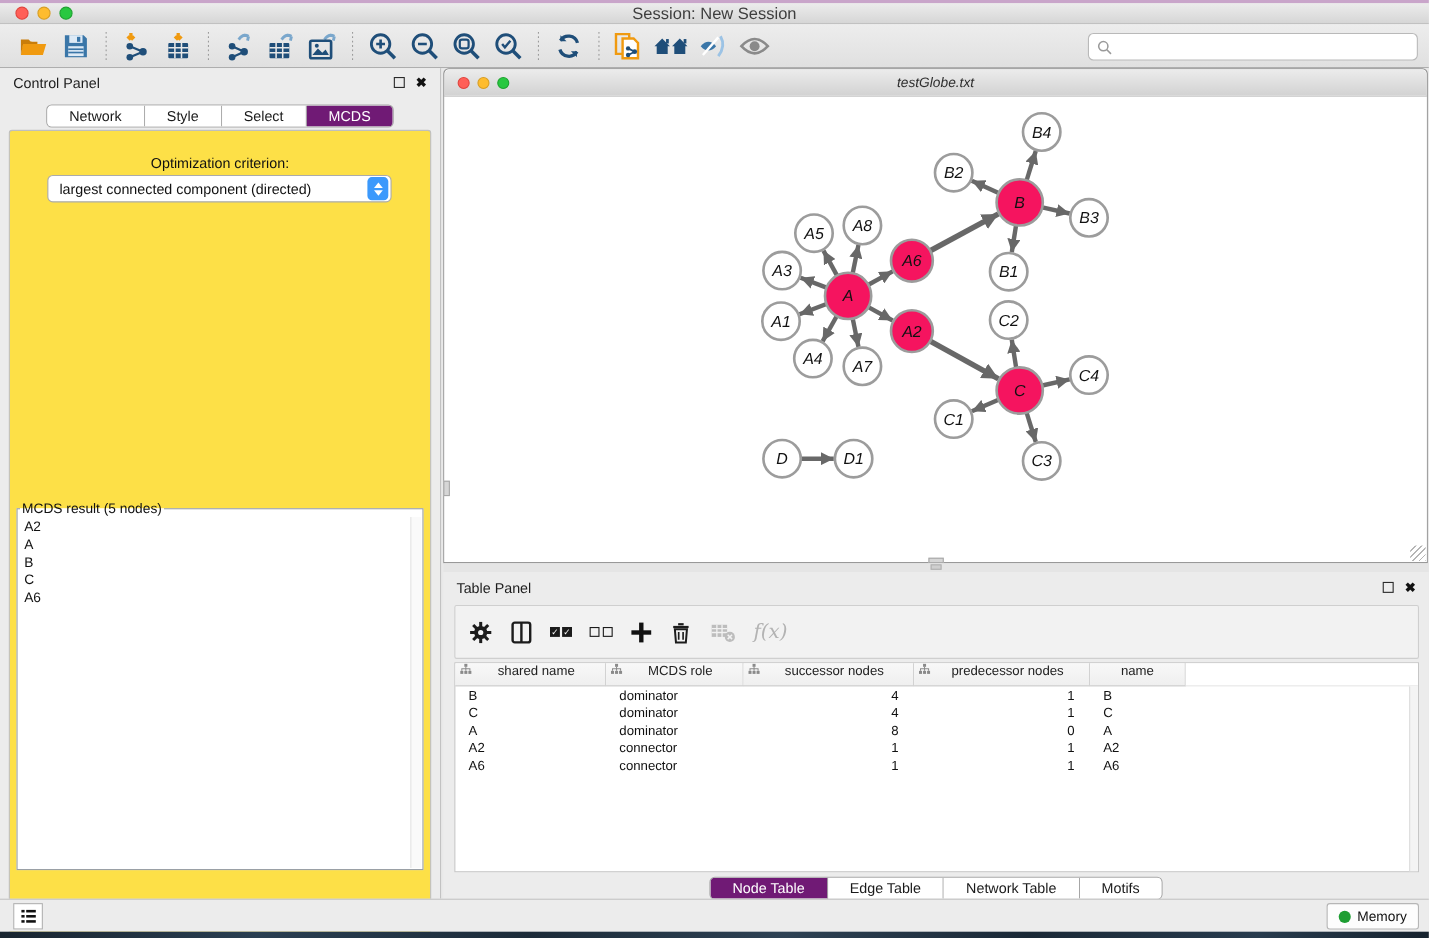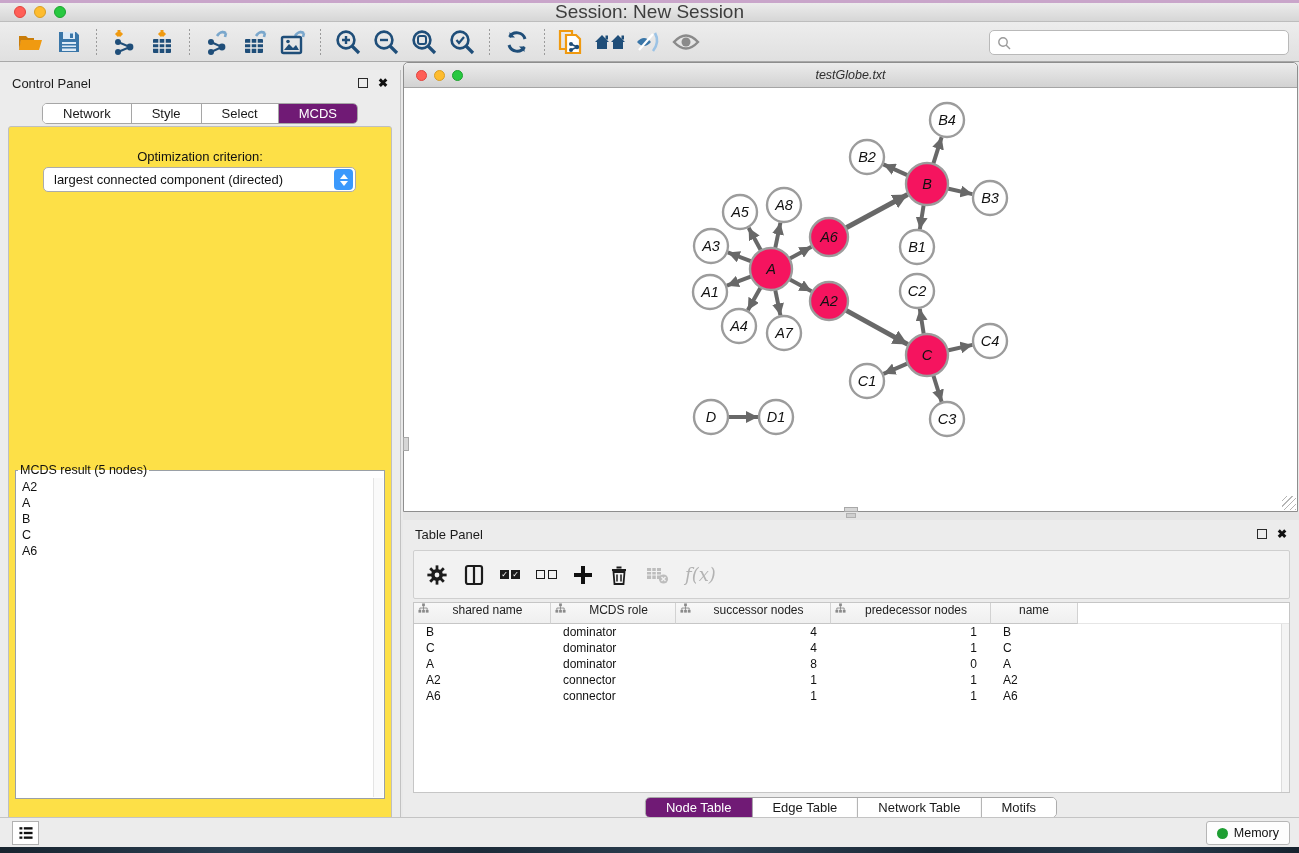--- a/index.html
+++ b/index.html
@@ -5,41 +5,41 @@
   * { margin:0; padding:0; box-sizing:border-box; }
   html,body { width:1299px; height:853px; }
   body { font-family:"Liberation Sans", sans-serif; background:#ececec; position:relative; overflow:hidden; }
   #screen { position:absolute; inset:0; width:1299px; height:853px; background:#ececec; }
 
   
   .top-strip { position:absolute; left:0; top:0; width:100%; height:3px; background:#c9a5ca; }
   .titlebar { position:absolute; left:0; top:3px; width:100%; height:19px;
     background:linear-gradient(#ececec,#d6d6d6); border-bottom:1px solid #bdbdbd;
     display:flex; align-items:center; justify-content:center; }
-  .titlebar .title { font-size:19px; color:#3e3e3e; }
+  .titlebar .title { font-size:15px; color:#3e3e3e; }
   .lights { position:absolute; left:14px; top:0; height:100%; display:flex; align-items:center; gap:8px; }
   .light { width:12px; height:12px; border-radius:50%; }
   .light.red { background:#ff5f57; border:1px solid #e0443e; }
   .light.yellow { background:#febc2e; border:1px solid #d89e24; }
   .light.green { background:#28c840; border:1px solid #1da32f; }
 
   .toolbar { position:absolute; left:0; top:22px; width:100%; height:40px;
     background:linear-gradient(#ededed,#e0e0e0); border-bottom:1px solid #a8a8a8;
     display:flex; align-items:center; padding-left:12px; }
   .tb-btn { width:38px; height:34px; display:flex; align-items:center; justify-content:center; cursor:default; }
   .tb-sep { width:1px; height:26px; margin:0 8px; background-image:linear-gradient(#9b9b9b 40%, transparent 40%); background-size:1px 4px; }
   .search-wrap { position:absolute; right:10px; top:8px; width:300px; height:25px;
     background:#fff; border:1px solid #b9b9b9; border-radius:5px; display:flex; align-items:center; padding-left:6px; }
   .search-wrap input { border:none; outline:none; flex:1; height:20px; font-size:12px; font-family:"Liberation Sans",sans-serif; background:transparent; }
 
   
   .main { position:absolute; left:0; top:62px; width:1299px; height:755px; background:#e9e9e9; }
 
   
-  .control-panel { position:absolute; left:0; top:8px; width:401px; height:755px; background:#ececec; border-right:1px solid #c2c2c2; }
+  .control-panel { position:absolute; left:0; top:0; width:401px; height:755px; background:#ececec; border-right:1px solid #c2c2c2; }
   .panel-header { position:absolute; left:0; top:0; width:100%; height:26px; display:flex; align-items:center; padding:0 12px; }
   .panel-header .ph-title { font-size:13px; color:#1c1c1c; flex:1; }
   .win-float { width:10px; height:10px; border:1.5px solid #2a2a2a; display:inline-block; margin-right:10px; }
   .win-close { font-size:12px; font-weight:bold; color:#111; line-height:10px; }
   .ph-icons { display:flex; align-items:center; }
 
   .tab-group { display:flex; border:1px solid #a6a6a6; border-radius:5px; overflow:hidden; background:#fff; height:21px; }
   .tab-group .tab { font-size:13px; color:#1a1a1a; padding:2px 20px; border-right:1px solid #a6a6a6; background:#fff; display:flex; align-items:center; }
   .tab-group .tab:last-child { border-right:none; }
   .tab-group .tab.selected { background:#701a75; color:#fff; }

